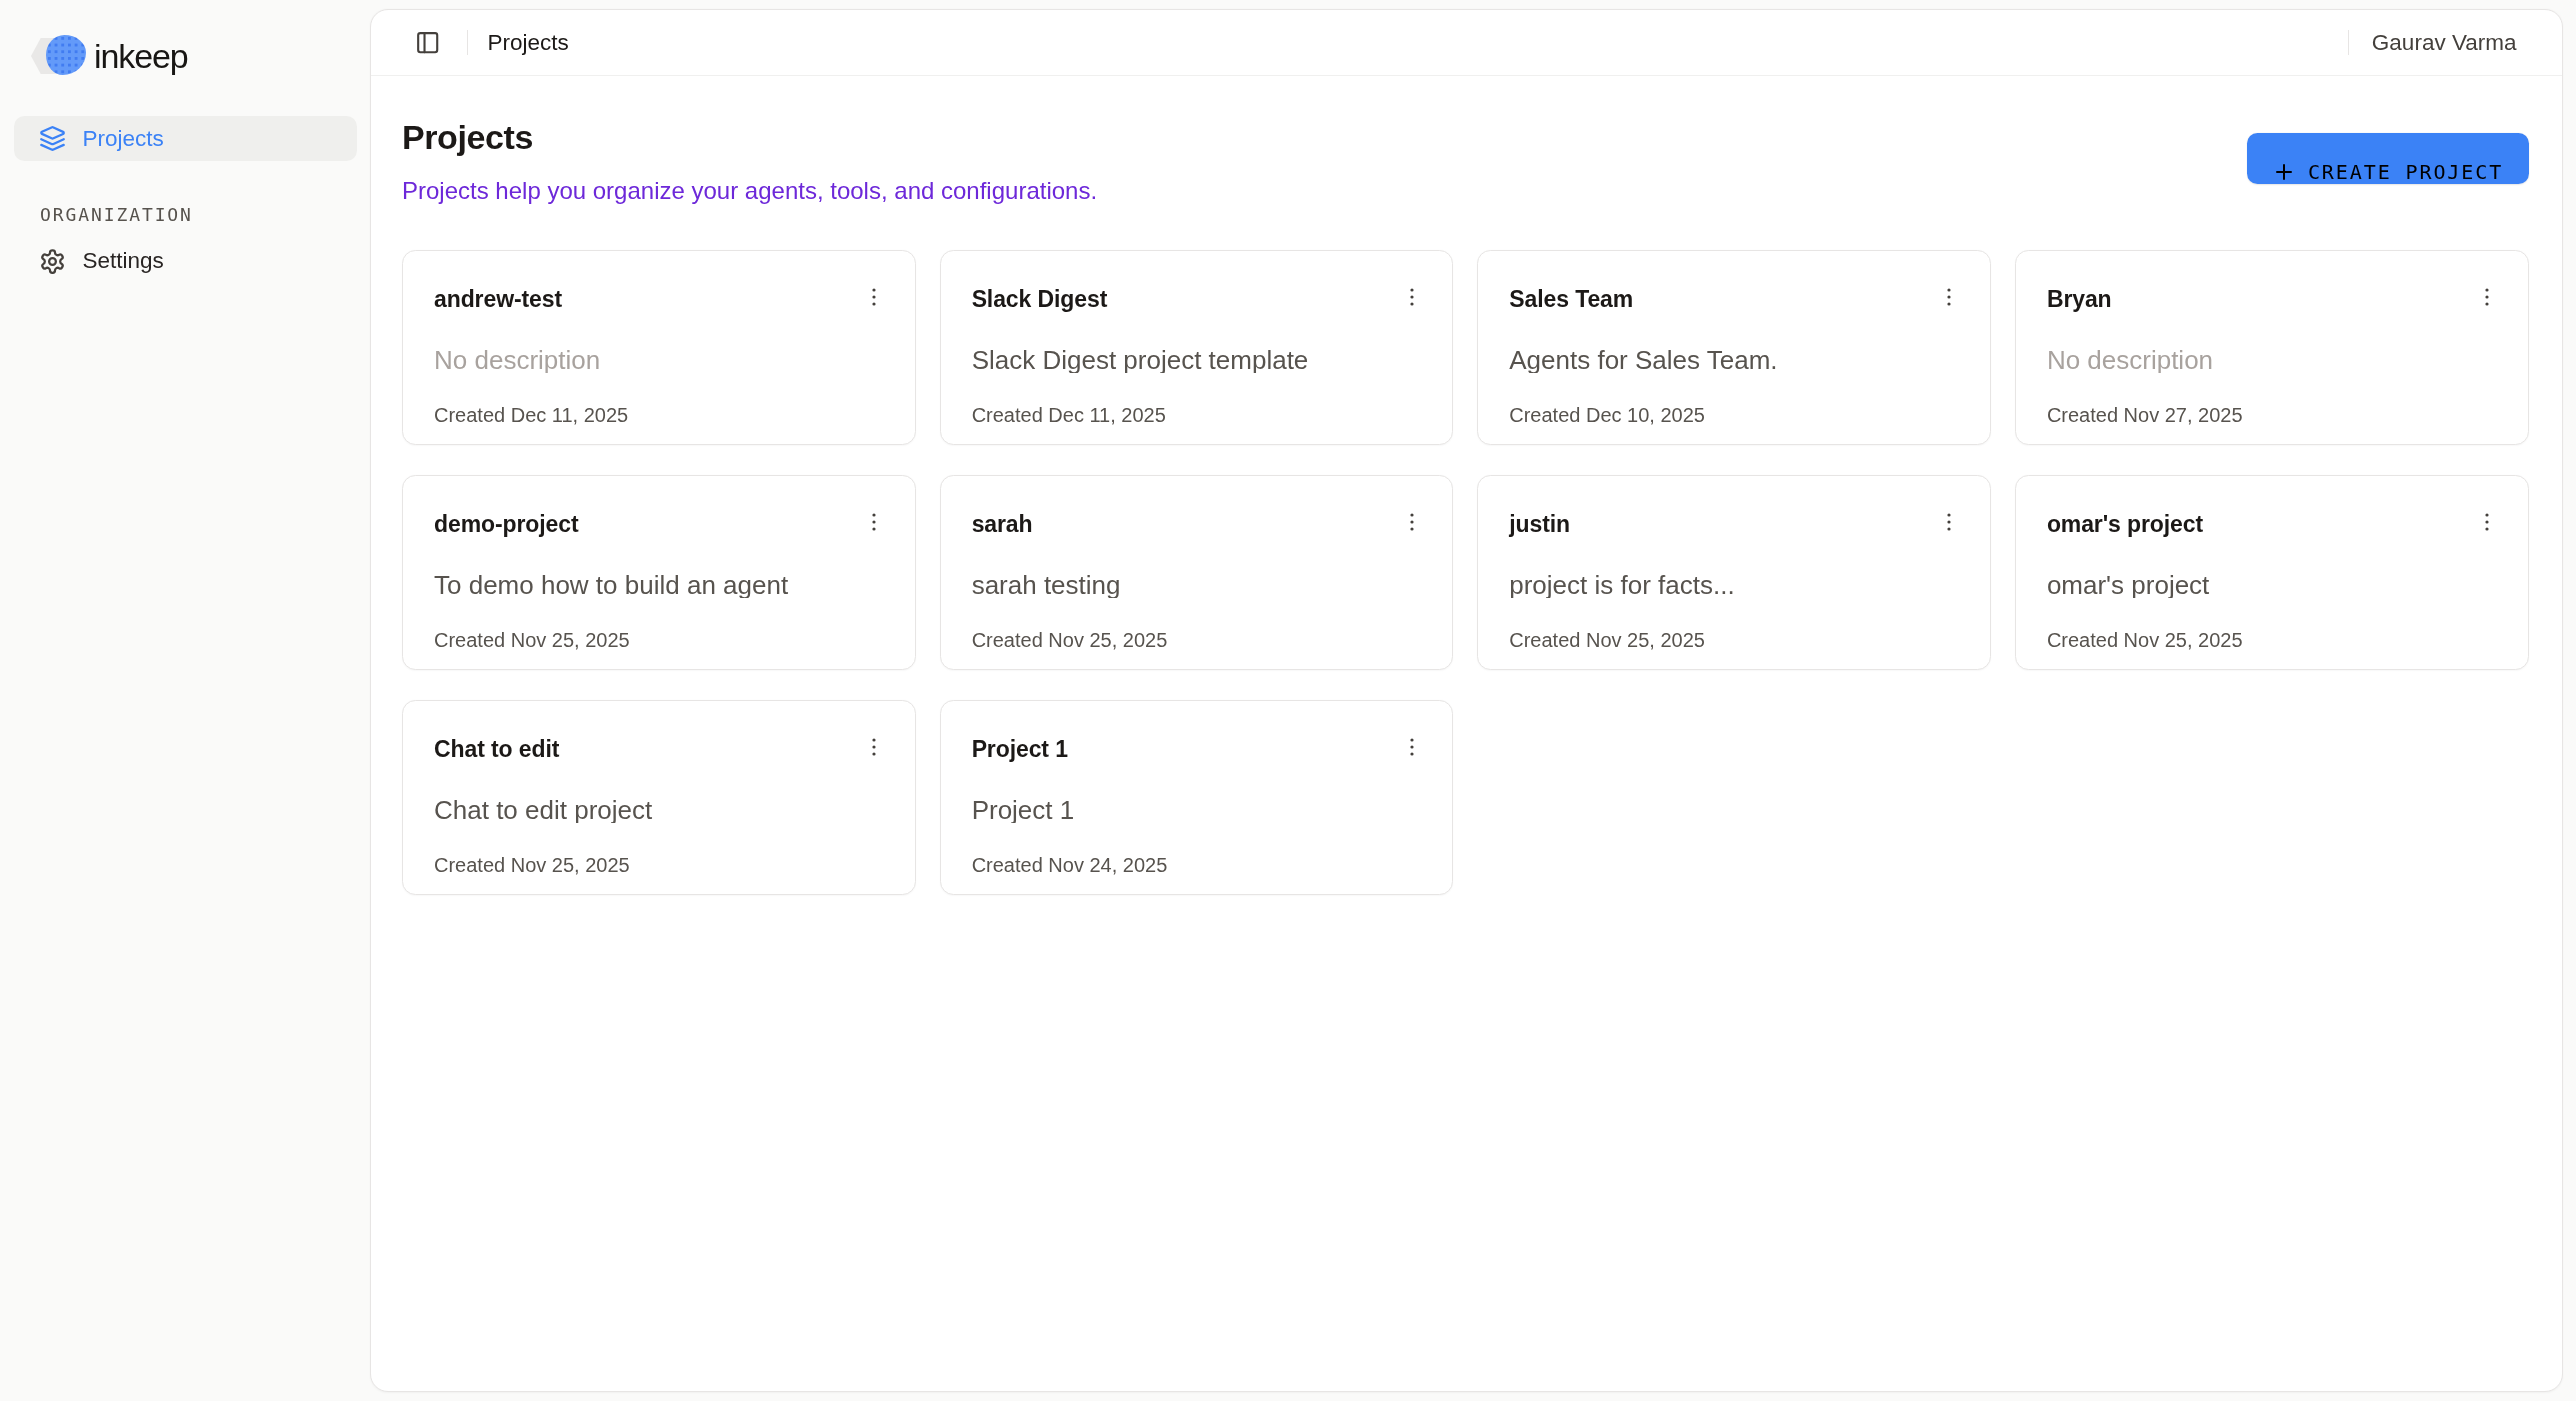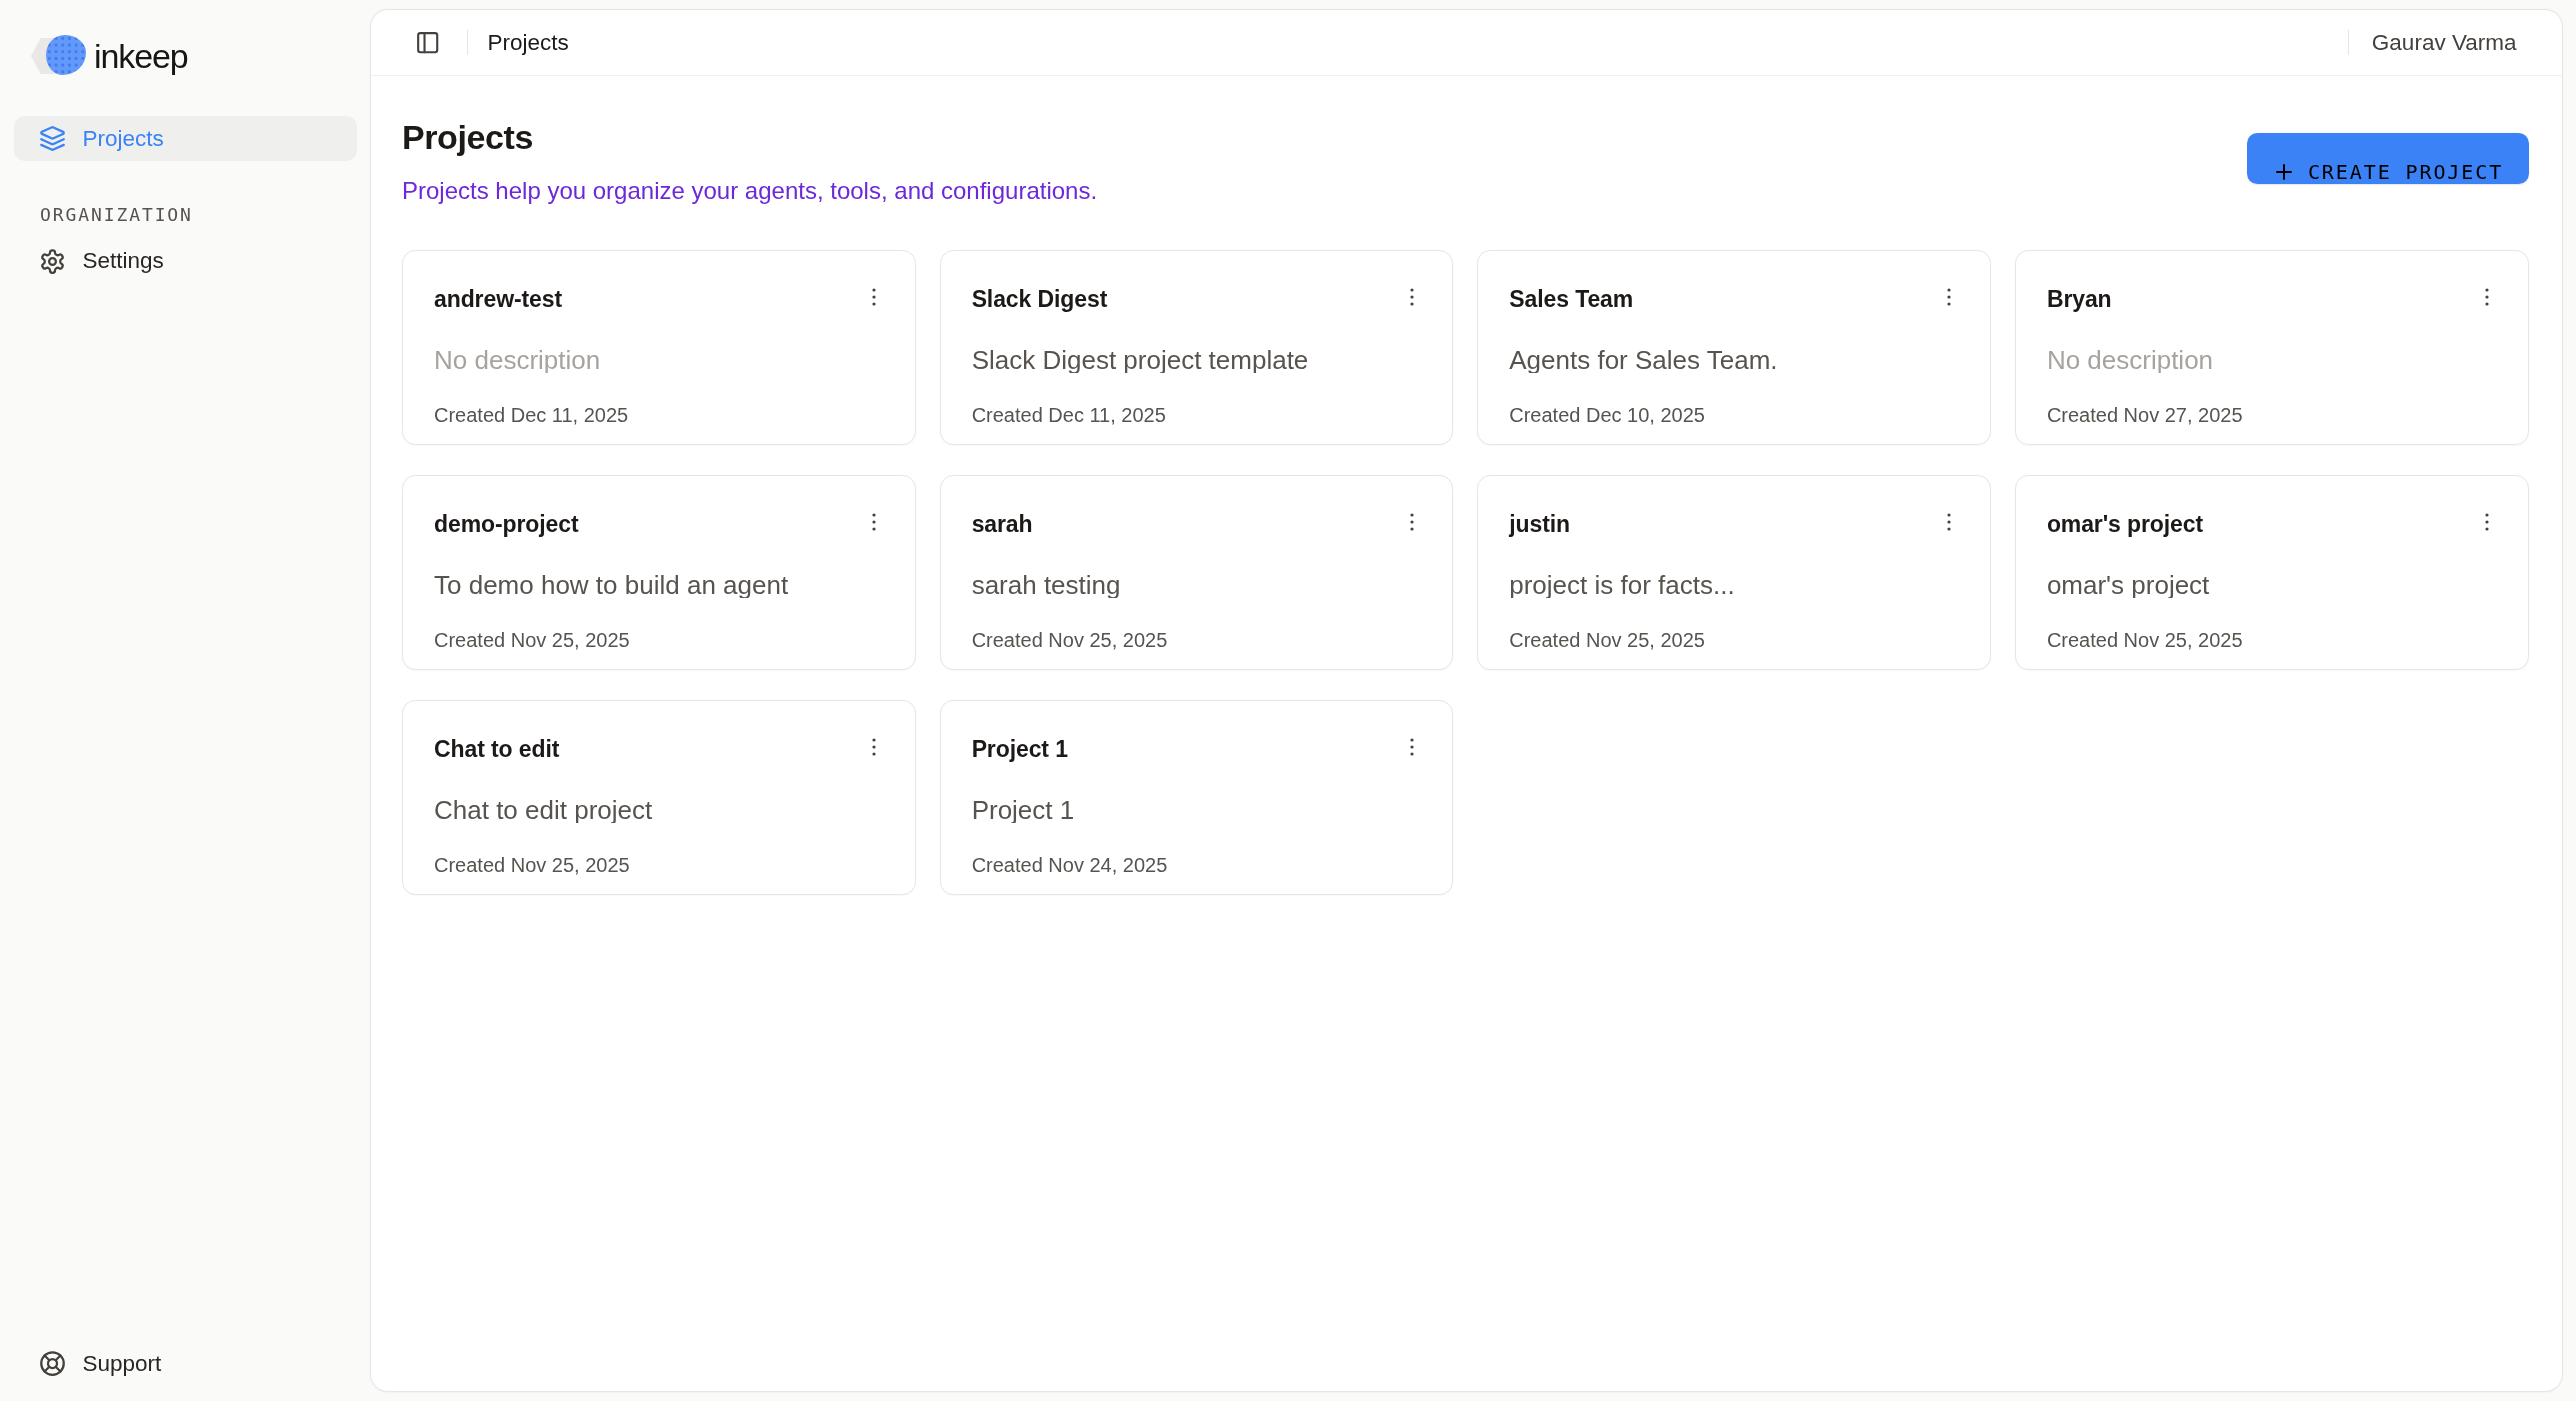--- a/index.html
+++ b/index.html
@@ -141,33 +141,20 @@
           <svg viewBox="0 0 24 24" fill="none" stroke="currentColor" stroke-width="2" stroke-linecap="round" stroke-linejoin="round">
             <path d="M12.22 2h-.44a2 2 0 0 0-2 2v.18a2 2 0 0 1-1 1.73l-.43.25a2 2 0 0 1-2 0l-.15-.08a2 2 0 0 0-2.73.73l-.22.38a2 2 0 0 0 .73 2.73l.15.1a2 2 0 0 1 1 1.72v.51a2 2 0 0 1-1 1.74l-.15.09a2 2 0 0 0-.73 2.73l.22.38a2 2 0 0 0 2.73.73l.15-.08a2 2 0 0 1 2 0l.43.25a2 2 0 0 1 1 1.73V20a2 2 0 0 0 2 2h.44a2 2 0 0 0 2-2v-.18a2 2 0 0 1 1-1.73l.43-.25a2 2 0 0 1 2 0l.15.08a2 2 0 0 0 2.73-.73l.22-.39a2 2 0 0 0-.73-2.73l-.15-.08a2 2 0 0 1-1-1.74v-.5a2 2 0 0 1 1-1.74l.15-.09a2 2 0 0 0 .73-2.73l-.22-.38a2 2 0 0 0-2.73-.73l-.15.08a2 2 0 0 1-2 0l-.43-.25a2 2 0 0 1-1-1.73V4a2 2 0 0 0-2-2z"></path>
             <circle cx="12" cy="12" r="3"></circle>
           </svg>
         </span>
         <span>Settings</span>
       </div>
     </nav>
 
     <div class="sidebar-footer">
-      <div class="nav-item">
-        <span class="icn">
-          <svg viewBox="0 0 24 24" fill="none" stroke="currentColor" stroke-width="2" stroke-linecap="round" stroke-linejoin="round">
-            <circle cx="12" cy="12" r="10"></circle>
-            <path d="m4.93 4.93 4.24 4.24"></path>
-              <path d="m14.83 9.17 4.24-4.24"></path>
-            <path d="m14.83 14.83 4.24 4.24"></path>
-              <path d="m9.17 14.83-4.24 4.24"></path>
-            <circle cx="12" cy="12" r="4"></circle>
-          </svg>
-        </span>
-        <span>Support</span>
-      </div>
     </div>
   </aside>
 
   <main class="panel">
     <header class="topbar">
       <button class="icon-btn">
         <svg viewBox="0 0 24 24" fill="none" stroke="currentColor" stroke-width="2" stroke-linecap="round" stroke-linejoin="round">
           <rect x="3" y="3" width="18" height="18" rx="2"></rect>
             <path d="M9 3v18"></path>
         </svg>

